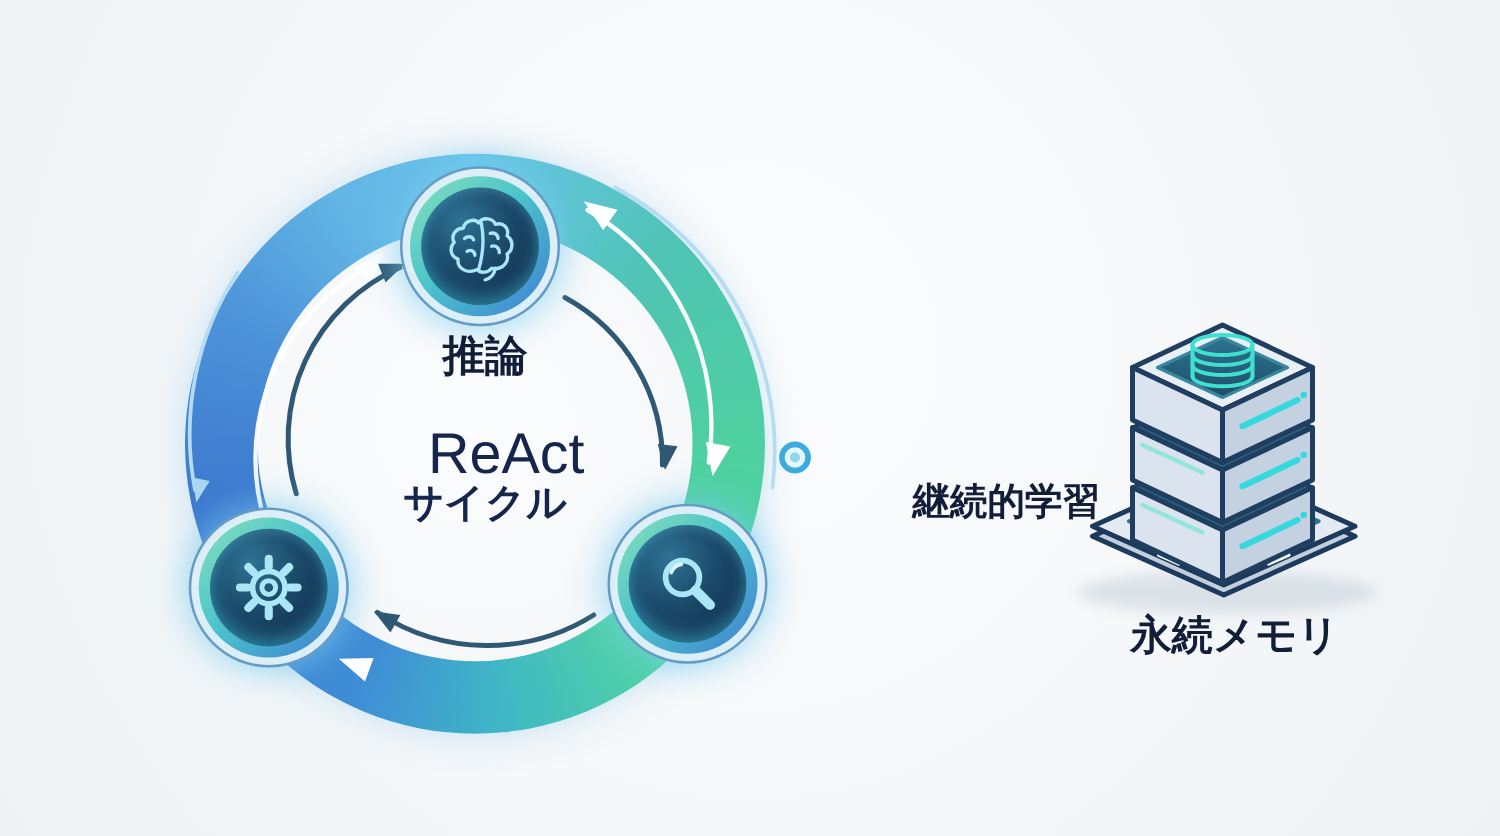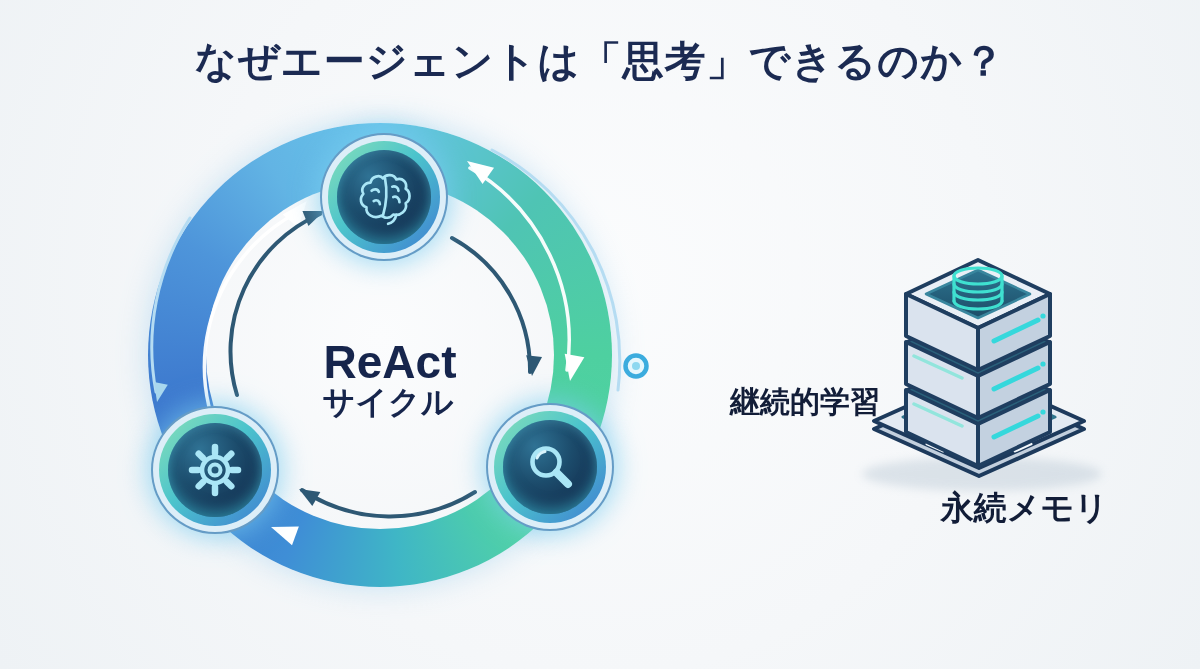--- a/index.html
+++ b/index.html
@@ -43,35 +43,34 @@
   .node-grad{position:absolute;inset:6px;border-radius:50%;
     background:linear-gradient(135deg,#87e0b8 0%,#4cc4cc 45%,#3f7fd2 100%);}
   .node-core{position:absolute;inset:15px;border-radius:50%;
     background:radial-gradient(circle at 34% 28%, #2f7294 0%, #1c4c6c 40%, #132f50 78%, #1d5a74 100%);
     box-shadow:inset 0 -6px 14px rgba(64,200,220,.5), inset 0 4px 8px rgba(130,210,240,.18);
     display:flex;align-items:center;justify-content:center;}
   .node-label{
     position:absolute;width:200px;text-align:center;
     font-size:34px;font-weight:800;color:#121d38;line-height:1;
   }
-  .center-line1{position:absolute;left:270px;top:338px;width:240px;text-align:center;
-    font-size:46px;font-weight:700;color:#16254c;line-height:48px;}
+  .center-line1{position:absolute;left:285px;top:338px;width:240px;text-align:center;
+    font-size:46px;font-weight:400;color:#16254c;line-height:48px;}
   .center-line2{position:absolute;left:268px;top:384px;width:240px;text-align:center;
     font-size:32px;font-weight:800;color:#16254c;line-height:36px;}
   .connector-label{position:absolute;left:640px;top:385px;width:240px;text-align:right;
     font-size:30px;font-weight:800;color:#121d38;line-height:34px;}
-  .memory-label{position:absolute;left:868px;top:490px;width:240px;text-align:right;
+  .memory-label{position:absolute;left:868px;top:490px;width:240px;text-align:center;
     font-size:33px;font-weight:800;color:#121d38;line-height:36px;}
 </style>
 </head>
 <body>
 
 <div class="canvas">
 
-  <div class="title">なぜエージェントは「思考」できるのか？</div>
 
   <div class="ring-disc"></div>
   <div class="ring-hole"></div>
 
   <svg class="overlay-svg" width="1200" height="669" viewBox="0 0 1200 669">
     <defs>
       <linearGradient id="lineGrad" x1="0" y1="0" x2="1" y2="0">
         <stop offset="0" stop-color="#3f93d6"></stop>
         <stop offset="0.45" stop-color="#30bfc0"></stop>
         <stop offset="1" stop-color="#7deda8"></stop>
@@ -180,20 +179,21 @@
         <path d="M30 50 C22 54 14 49 15 42 C9 40 8 33 12 29 C9 24 13 18 19 18 C20 12 28 10 31 14 C34 9 42 10 44 15 C50 13 55 18 53 24 C58 27 58 35 53 38 C55 45 48 51 41 49 C38 53 32 53 30 50 Z"></path>
         <path d="M33 14 C35 24 35 36 31 50"></path>
         <path d="M20 26 C22 24 26 24 27 27"></path>
         <path d="M22 36 C25 34 28 36 28 39"></path>
         <path d="M40 22 C43 21 46 23 46 26"></path>
         <path d="M41 32 C44 31 47 33 47 37"></path>
         <path d="M44 49 C43 54 40 57 36 58"></path>
       </svg>
     </div>
   </div>
+  <div class="node-label" style="left:288px;top:268px;">推論</div>
 
   <div class="node" style="left:151px;top:406px;">
     <div class="node-grad"></div>
     <div class="node-core">
       <svg width="64" height="64" viewBox="0 0 64 64" fill="none" stroke="#aae6f6" stroke-linecap="round">
         <circle cx="32" cy="32" r="13" stroke-width="4.6"></circle>
         <circle cx="32" cy="32" r="5.5" stroke-width="4"></circle>
         <g stroke-width="6.5">
           <line x1="32" y1="9" x2="32" y2="15"></line>
           <line x1="32" y1="49" x2="32" y2="55"></line>

